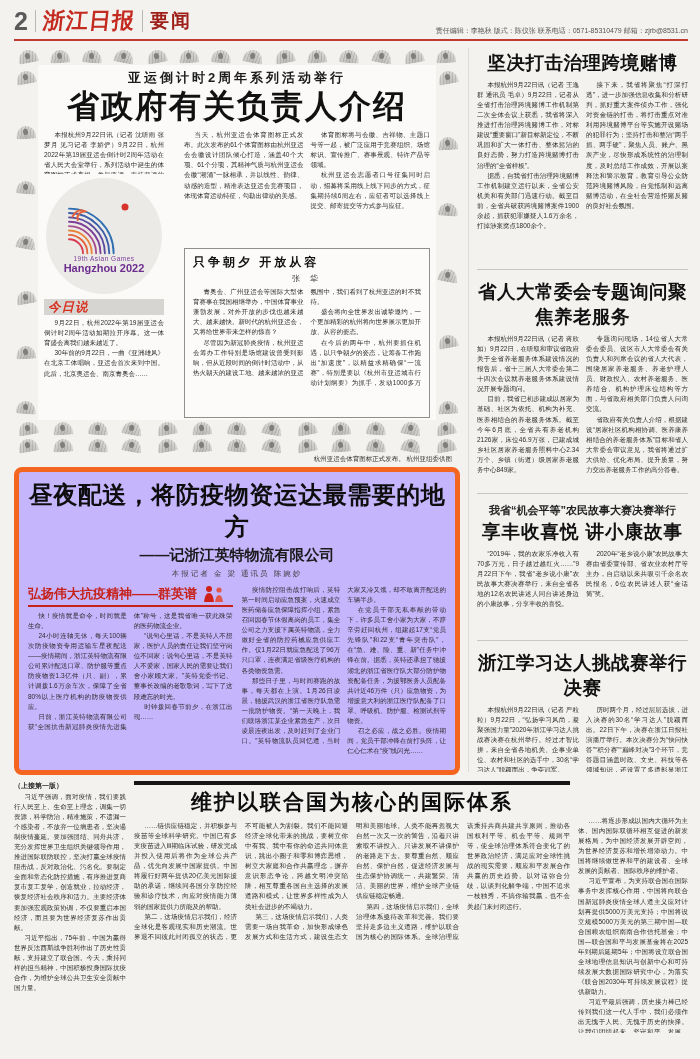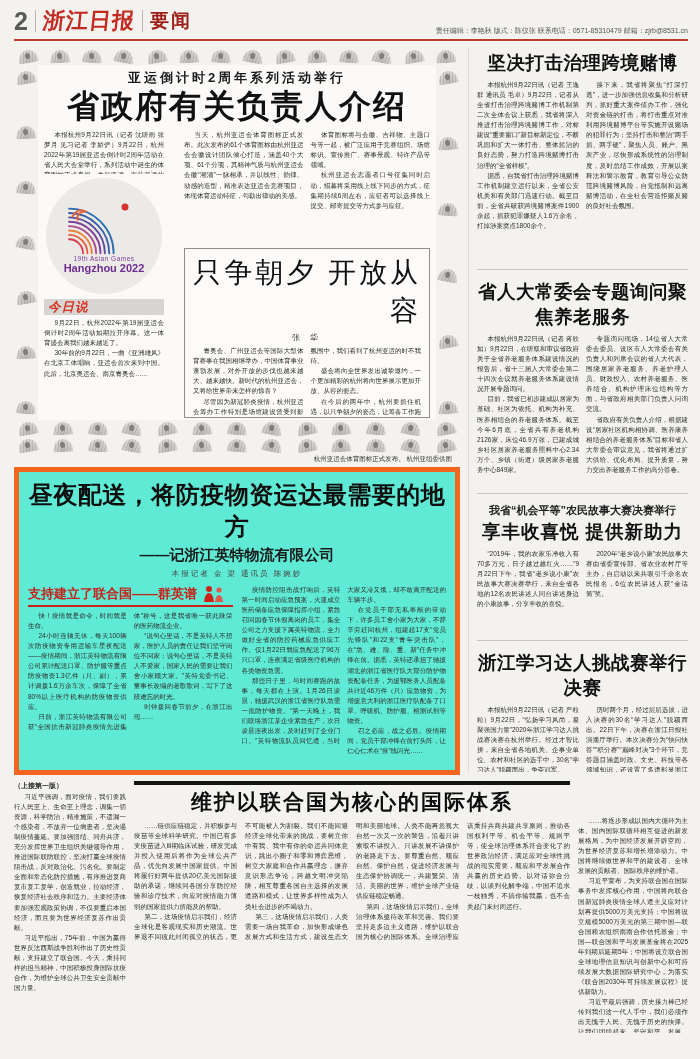--- a/index.html
+++ b/index.html
@@ -60,28 +60,28 @@
   .emblem-wrap { width:116px; height:116px; margin:4px auto 2px; border-radius:50%;
     background:#eceae7; display:flex; flex-direction:column; align-items:center; justify-content:center; }
   .emblem-l1 { font-size:6.5px; color:#7a3b96; letter-spacing:.5px; }
   .emblem-l2 { font-size:11px; font-weight:bold; color:#6c2d8f; }
   .jrs-bar { background:#d7d5d2; height:16px; display:flex; align-items:center; margin:5px 0 3px; }
   .jrs-label { color:#d92e1e; font-weight:900; font-style:italic; font-size:12.5px; padding-left:4px; letter-spacing:1px; }
   .jrs-text { height:96px; }
 
   .c23top { height:112px; }
   .inset { border:1px solid #918f8c; margin-top:6px; padding:5px 8px 4px; background:#fcfbf9; flex:1; overflow:hidden; }
-  .inset-h { text-align:right; font-size:28px; font-weight:400; letter-spacing:3px; color:#111; }
+  .inset-h { text-align:left; font-size:12px; font-weight:700; letter-spacing:3px; color:#111; }
   .inset-a { text-align:center; font-size:8px; color:#444; margin:2px 0 3px; letter-spacing:4px; }
   .inset-t { height:108px; }
 
   .caption { font-size:6.5px; color:#333; text-align:right; padding:1px 8px 0 0; }
 
   
-  .delivery { margin-top:5px; border:5px solid #f4651f; border-radius:0; background:#5eead4;
+  .delivery { margin-top:5px; border:5px solid #f4651f; border-radius:8px; background:#c4b5fd;
               padding:7px 9px 11px; height:308px; overflow:hidden; }
   .dev-h1 { text-align:center; font-size:24px; font-weight:900; color:#0e0e0e; letter-spacing:.5px; }
   .dev-h2 { text-align:center; font-size:15px; font-weight:bold; color:#1a1a1a; margin-top:3px; }
   .dev-by { text-align:center; font-size:7.5px; color:#444; margin:4px 0 6px; letter-spacing:2px; }
   .dbody { display:flex; gap:9px; height:212px; overflow:hidden; }
   .dleft { width:50%; }
   .dright { width:50%; }
   .banner { display:flex; align-items:center; gap:4px; border-bottom:2px solid #c6221a;
             padding-bottom:2px; margin-bottom:4px; }
   .banner-text { font-size:13px; font-weight:900; color:#c6221a; white-space:nowrap; }
@@ -253,21 +253,21 @@
         <div class="caption">杭州亚运会体育图标正式发布。 杭州亚组委供图</div>
       </section>
 
       <section class="delivery">
         <h1 class="dev-h1">昼夜配送，将防疫物资运达最需要的地方</h1>
         <div class="dev-h2">——记浙江英特物流有限公司</div>
         <div class="dev-by">本报记者 金 梁 通讯员 陈婉妙</div>
         <div class="dbody">
           <div class="dleft">
             <div class="banner">
-              <span class="banner-text">支持建立了联合国——群英谱</span>
+              <span class="banner-text">弘扬伟大抗疫精神——群英谱</span>
               <svg width="26" height="18" viewBox="0 0 26 18">
                 <circle cx="8" cy="4" r="3" fill="#cf2118"></circle>
                 <path d="M3,17 q1,-9 5,-9 q4,0 5,9 z" fill="#cf2118"></path>
                 <circle cx="18" cy="5" r="2.6" fill="#e0584a"></circle>
                 <path d="M14,17 q1,-7 4,-7 q3,0 4,7 z" fill="#e0584a"></path>
               </svg>
             </div>
             <div class="minitext cols2">
                 <p>快！疫情就是命令，时间就是生命。</p>
                 <p>24小时连轴无休，每天100辆次防疫物资专用运输车星夜配送——疫情期间，浙江英特物流有限公司累计配送口罩、防护服等重点防疫物资1.3亿件（只、副），累计调拨1.6万余车次，保障了全省80%以上医疗机构的防疫物资供应。</p>
@@ -299,21 +299,21 @@
         <h2 class="sb-h">省人大常委会专题询问聚焦养老服务</h2>
         <div class="minitext cols2 sb-b0">
             <p>本报杭州9月22日讯（记者 蒋欣如）9月22日，在听取和审议省政府关于全省养老服务体系建设情况的报告后，省十三届人大常委会第二十四次会议就养老服务体系建设情况开展专题询问。</p>
             <p>目前，我省已初步建成以居家为基础、社区为依托、机构为补充、医养相结合的养老服务体系。截至今年6月底，全省共有养老机构2126家，床位46.9万张，已建成城乡社区居家养老服务照料中心2.34万个、乡镇（街道）级居家养老服务中心849家。</p>
             <p>专题询问现场，14位省人大常委会委员、设区市人大常委会有关负责人和列席会议的省人大代表，围绕居家养老服务、养老护理人员、财政投入、农村养老服务、医养结合、机构护理床位结构等方面，与省政府相关部门负责人问询交流。</p>
             <p>省政府有关负责人介绍，根据建设“居家社区机构相协调、医养康养相结合的养老服务体系”目标和省人大常委会审议意见，我省将通过扩大供给、优化布局、提升质量，努力交出养老服务工作的高分答卷。</p>
           </div>
       </article>
       <article class="sb-art">
         <div class="sb-kicker">我省“机会平等”农民故事大赛决赛举行</div>
-        <h2 class="sb-h spaced">享丰收喜悦 提供新助力</h2>
+        <h2 class="sb-h spaced">享丰收喜悦 讲小康故事</h2>
         <div class="minitext cols2 sb-b2">
             <p>“2019年，我的农家乐净收入有70多万元，日子越过越红火……”9月22日下午，我省“老乡说小康”农民故事大赛决赛举行，来自全省各地的12名农民讲述人同台讲述身边的小康故事，分享丰收的喜悦。</p>
             <p>2020年“老乡说小康”农民故事大赛由省委宣传部、省农业农村厅等主办，自启动以来共吸引千余名农民报名，6位农民讲述人获“金话筒”奖。</p>
           </div>
       </article>
       <article class="sb-art">
         <h2 class="sb-h">浙江学习达人挑战赛举行决赛</h2>
         <div class="minitext cols2 sb-b3">
             <p>本报杭州9月22日讯（记者 严粒粒）9月22日，“弘扬学习风尚，凝聚强国力量”2020年浙江学习达人挑战赛决赛在杭州举行。经过才智比拼，来自全省各地机关、企事业单位、农村和社区的选手中，30名“学习达人”脱颖而出，争夺冠军。</p>
             <p>历时两个月，经过层层选拔，进入决赛的30名“学习达人”脱颖而出。22日下午，决赛在浙江日报社演播厅举行。本次决赛分为“快问快答”“积分赛”“巅峰对决”3个环节，竞答题目涵盖时政、文史、科技等各领域知识，还设置了多道彰显浙江发展的特色题。</p>

